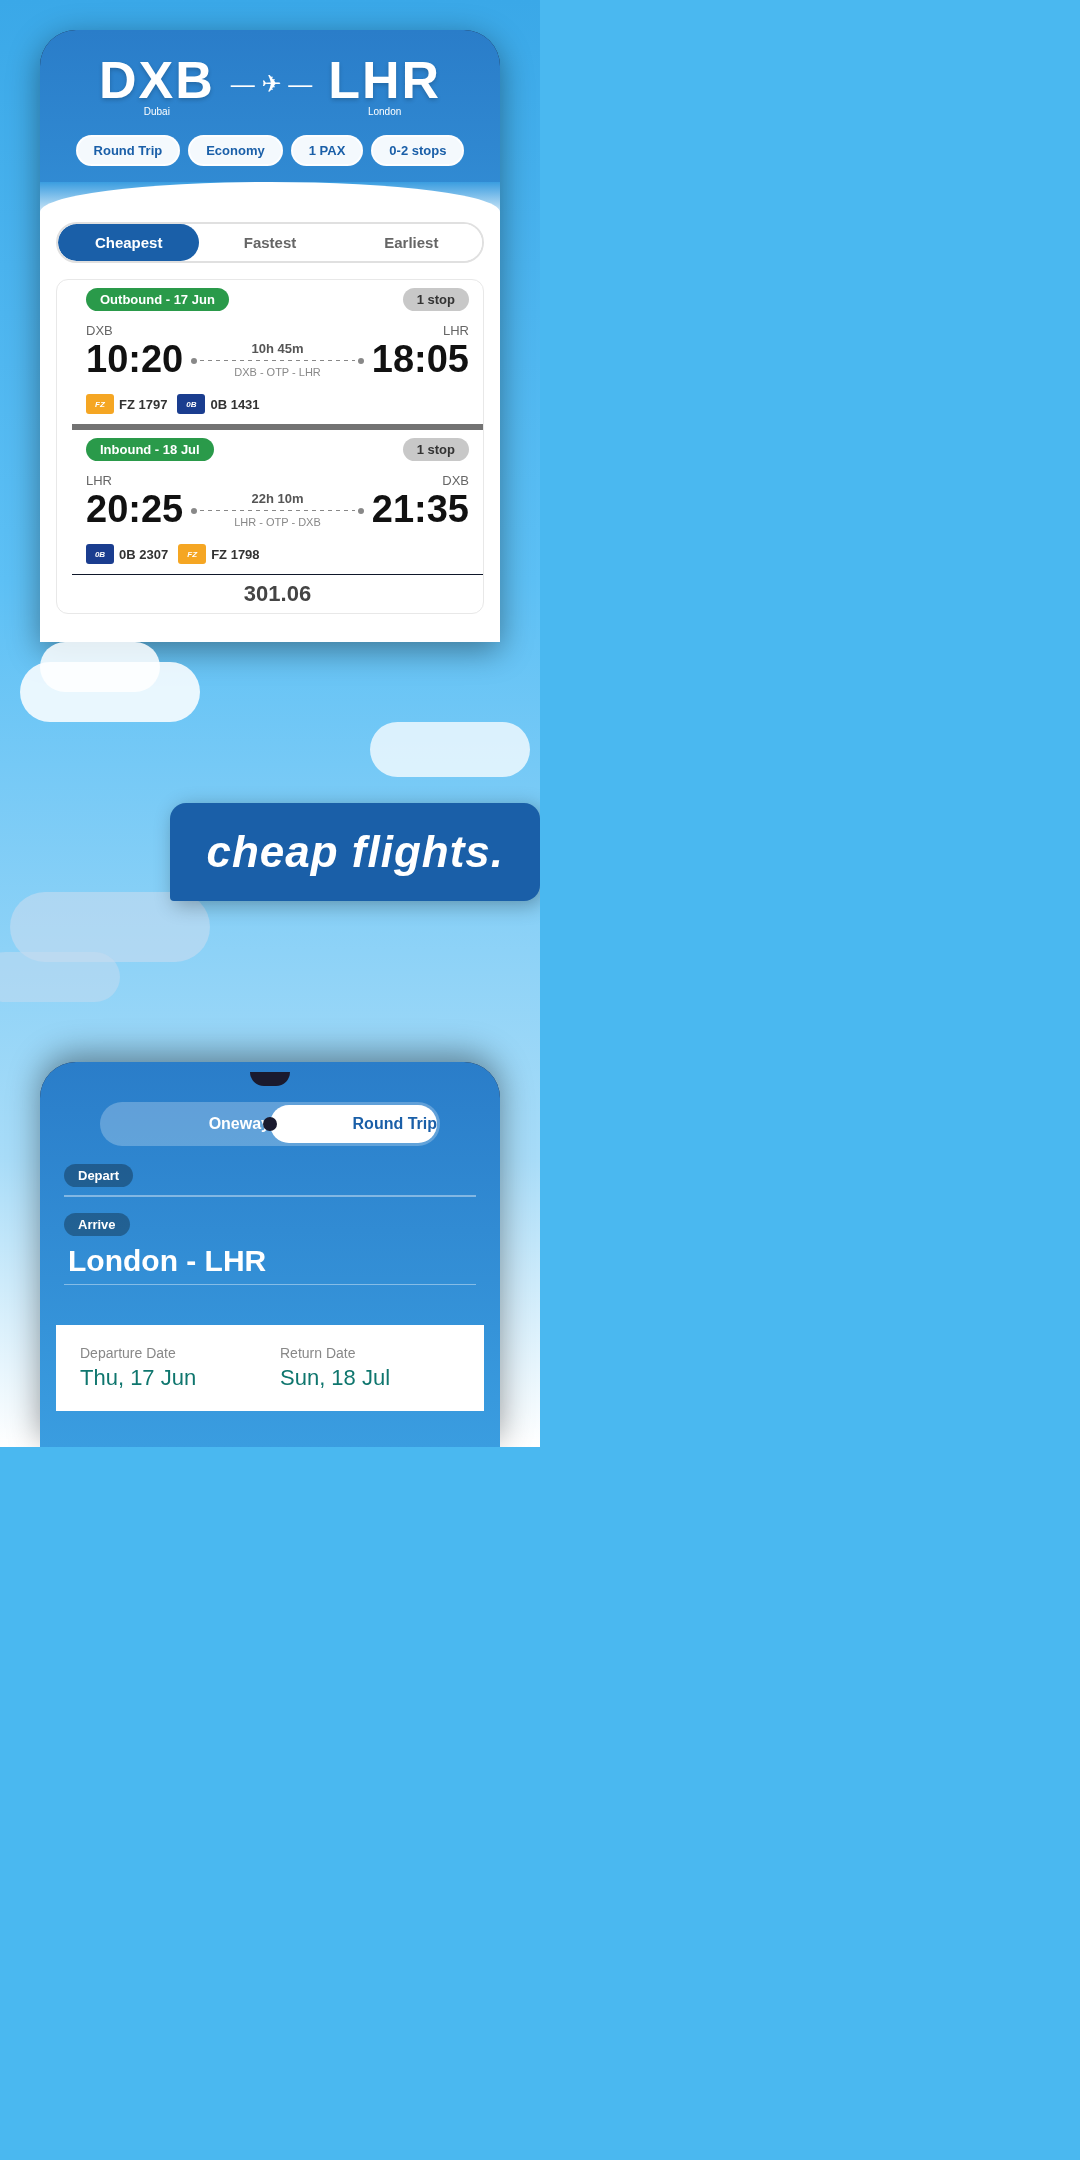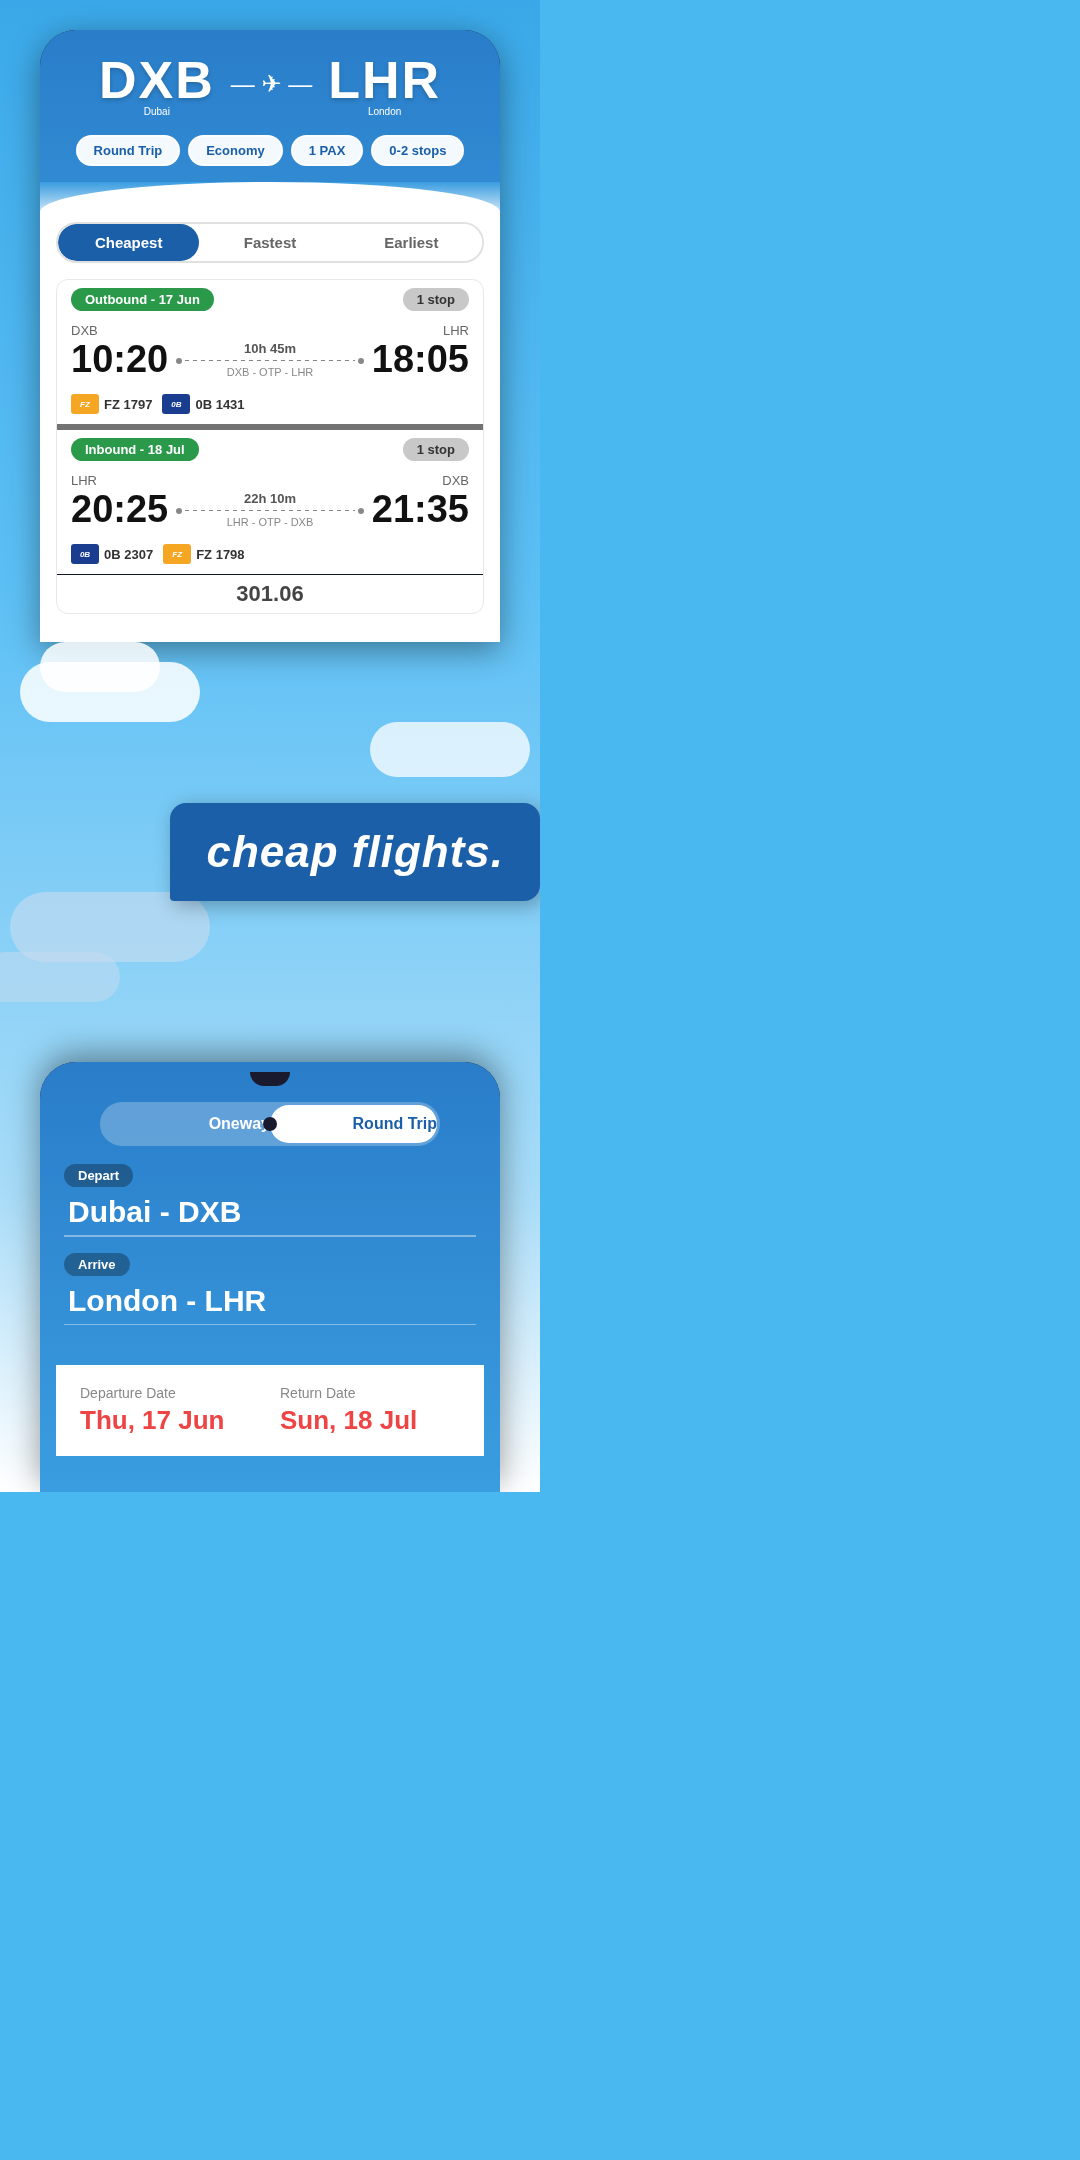--- a/index.html
+++ b/index.html
@@ -138,20 +138,21 @@
       background: white;
       color: #666;
     }
 
     
     .flight-card {
       border: 1.5px solid #e8e8e8;
       border-radius: 12px;
       overflow: hidden;
       margin-bottom: 12px;
+      padding-left: 15px;
     }
 
     .flight-segment-header {
       display: flex;
       justify-content: space-between;
       align-items: center;
       padding: 8px 14px;
     }
 
     .segment-label {
@@ -414,23 +415,23 @@
       flex: 1;
     }
 
     .date-label {
       font-size: 14px;
       color: #888;
       margin-bottom: 4px;
     }
 
     .date-value {
-      font-size: 26px;
-      font-weight: 700;
-      color: #ef4444;
+      font-size: 22px;
+      font-weight: 400;
+      color: #0f766e;
     }
   </style>
 </head>
 <body>
 
 <div class="sky-section" style="padding-top: 30px;">
 
   <div style="display:flex; justify-content:center; padding: 0 20px;">
     <div class="phone-top">
       <div class="phone-screen-top">
@@ -578,21 +579,20 @@
         <div class="trip-toggle">
           <div class="toggle-option inactive">Oneway</div>
           <div class="toggle-dot"></div>
           <div class="toggle-option active">Round Trip</div>
         </div>
 
         <div class="search-form">
 
           
           <div class="field-label">Depart</div>
-          <div class="field-value">Dubai - DXB</div>
           <div class="field-divider"></div>
 
           
           <div class="field-label">Arrive</div>
           <div class="field-value">London - LHR</div>
           <div class="field-divider"></div>
 
         </div>
 
         <div class="dates-section">

